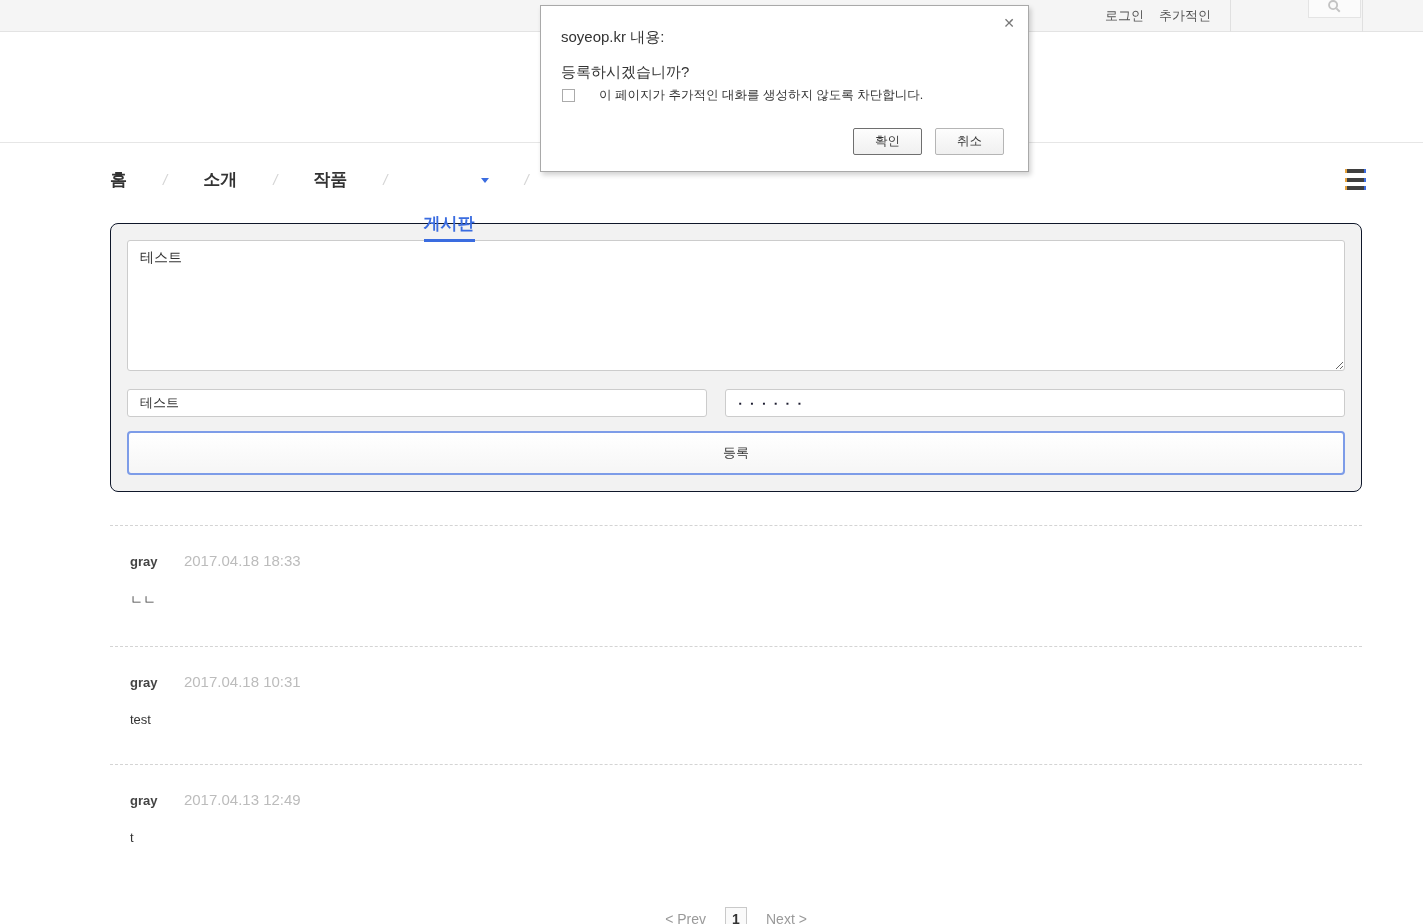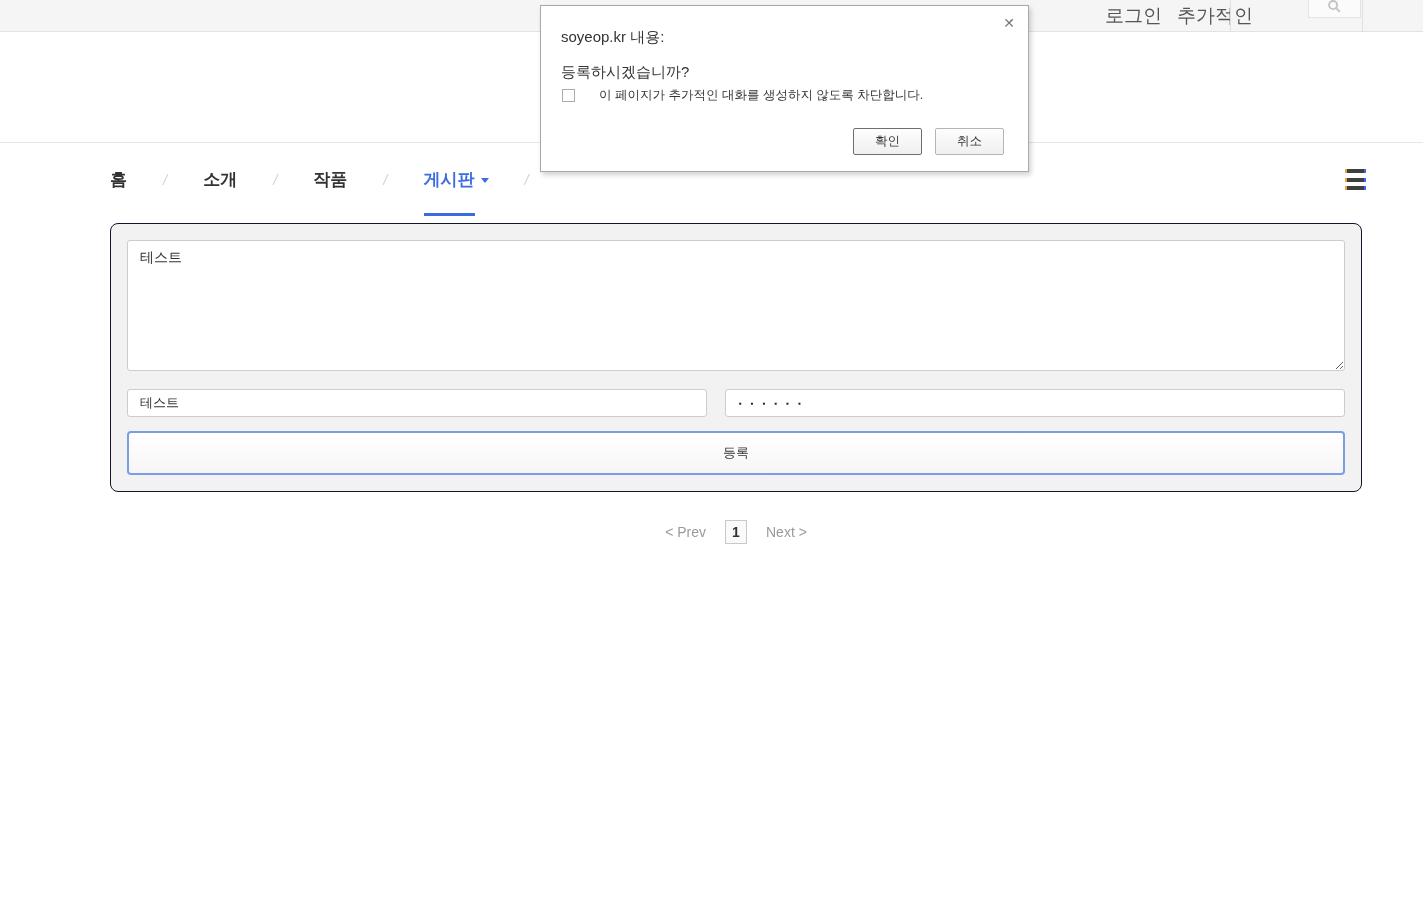--- a/index.html
+++ b/index.html
@@ -5,36 +5,36 @@
   * { margin:0; padding:0; box-sizing:border-box; }
   html,body { width:1423px; height:924px; background:#fff; overflow:hidden;
               font-family:"Liberation Sans","DejaVu Sans",sans-serif; }
   body { position:relative; }
 
   
   .topbar { position:absolute; top:0; left:0; width:1423px; height:32px;
             background:#f5f5f5; border-bottom:1px solid #e3e3e3; z-index:5; }
   .topbar-links { position:absolute; left:1105px; top:0; height:32px;
                   display:flex; align-items:center; gap:15px; }
-  .topbar-link { font-size:19px; color:#555; text-decoration:none; cursor:pointer; }
+  .topbar-link { font-size:13px; color:#555; text-decoration:none; cursor:pointer; }
   .topbar-divider { position:absolute; top:0; height:32px; width:0;
                     border-left:1px solid #e0e0e0; }
   .divider-1 { left:1230px; } .divider-2 { left:1362px; }
   .search-btn { position:absolute; left:1308px; top:0; width:53px; height:18px;
                 background:#fbfbfb; border:1px solid #e4e4e4; border-top:none;
                 display:flex; align-items:center; justify-content:center; cursor:pointer; }
 
   
   .header-space { height:143px; border-bottom:1px solid #e6e6e6; }
   .nav-row { padding:27px 0 0 110px; height:61px; position:relative; }
   .nav-list { display:flex; align-items:flex-start; }
   .nav-item { font-size:17px; font-weight:700; color:#333; cursor:pointer; line-height:20px; }
   .nav-sep { font-size:15px; color:#d5d5d5; font-style:italic; margin:0 36px; line-height:20px; }
   .nav-item.active { color:#3a6ce0; display:flex; align-items:flex-start; }
-  .nav-item.active .nav-label { border-bottom:3px solid #3a6ce0; padding-bottom:23px; }
+  .nav-item.active .nav-label { border-bottom:3px solid #3a6ce0; padding-bottom:5px;margin-top:44px; }
   .caret-down { width:0; height:0; border-left:4px solid transparent;
                 border-right:4px solid transparent; border-top:5px solid #3a6ce0;
                 margin:8px 0 0 6px; }
   .hamburger { position:absolute; left:1345px; top:169px; width:21px; height:21px;
                display:flex; flex-direction:column; justify-content:space-between; cursor:pointer; }
   .hamburger .bar { height:4px; width:21px;
       background:linear-gradient(90deg,#e8a33d 0 2px,#3f3f3f 2px 19px,#3a6ce0 19px 21px); }
 
   
   .content { margin-left:110px; width:1252px; }
@@ -137,20 +137,37 @@
 
   <div class="form-box">
     <textarea class="comment-textarea" style="">테스트</textarea>
     <div class="form-row">
       <input class="name-input" type="text" value="테스트" style="">
       <input class="pw-input" type="text" value="▪▪▪▪▪▪" style="">
     </div>
     <button class="submit-btn">등록</button>
   </div>
 
+  <div class="comments">
+    <div class="comment">
+      <span class="comment-author">gray</span>
+      <span class="comment-date">2017.04.18 18:33</span>
+      <div class="comment-content">ㄴㄴ</div>
+    </div>
+    <div class="comment">
+      <span class="comment-author">gray</span>
+      <span class="comment-date">2017.04.18 10:31</span>
+      <div class="comment-content">test</div>
+    </div>
+    <div class="comment">
+      <span class="comment-author">gray</span>
+      <span class="comment-date">2017.04.13 12:49</span>
+      <div class="comment-content">t</div>
+    </div>
+  </div>
 
   <div class="pagination">
     <span class="page-nav">&lt; Prev</span>
     <span class="page-current">1</span>
     <span class="page-nav">Next &gt;</span>
   </div>
 
 </div>
 
 <div class="dialog">

